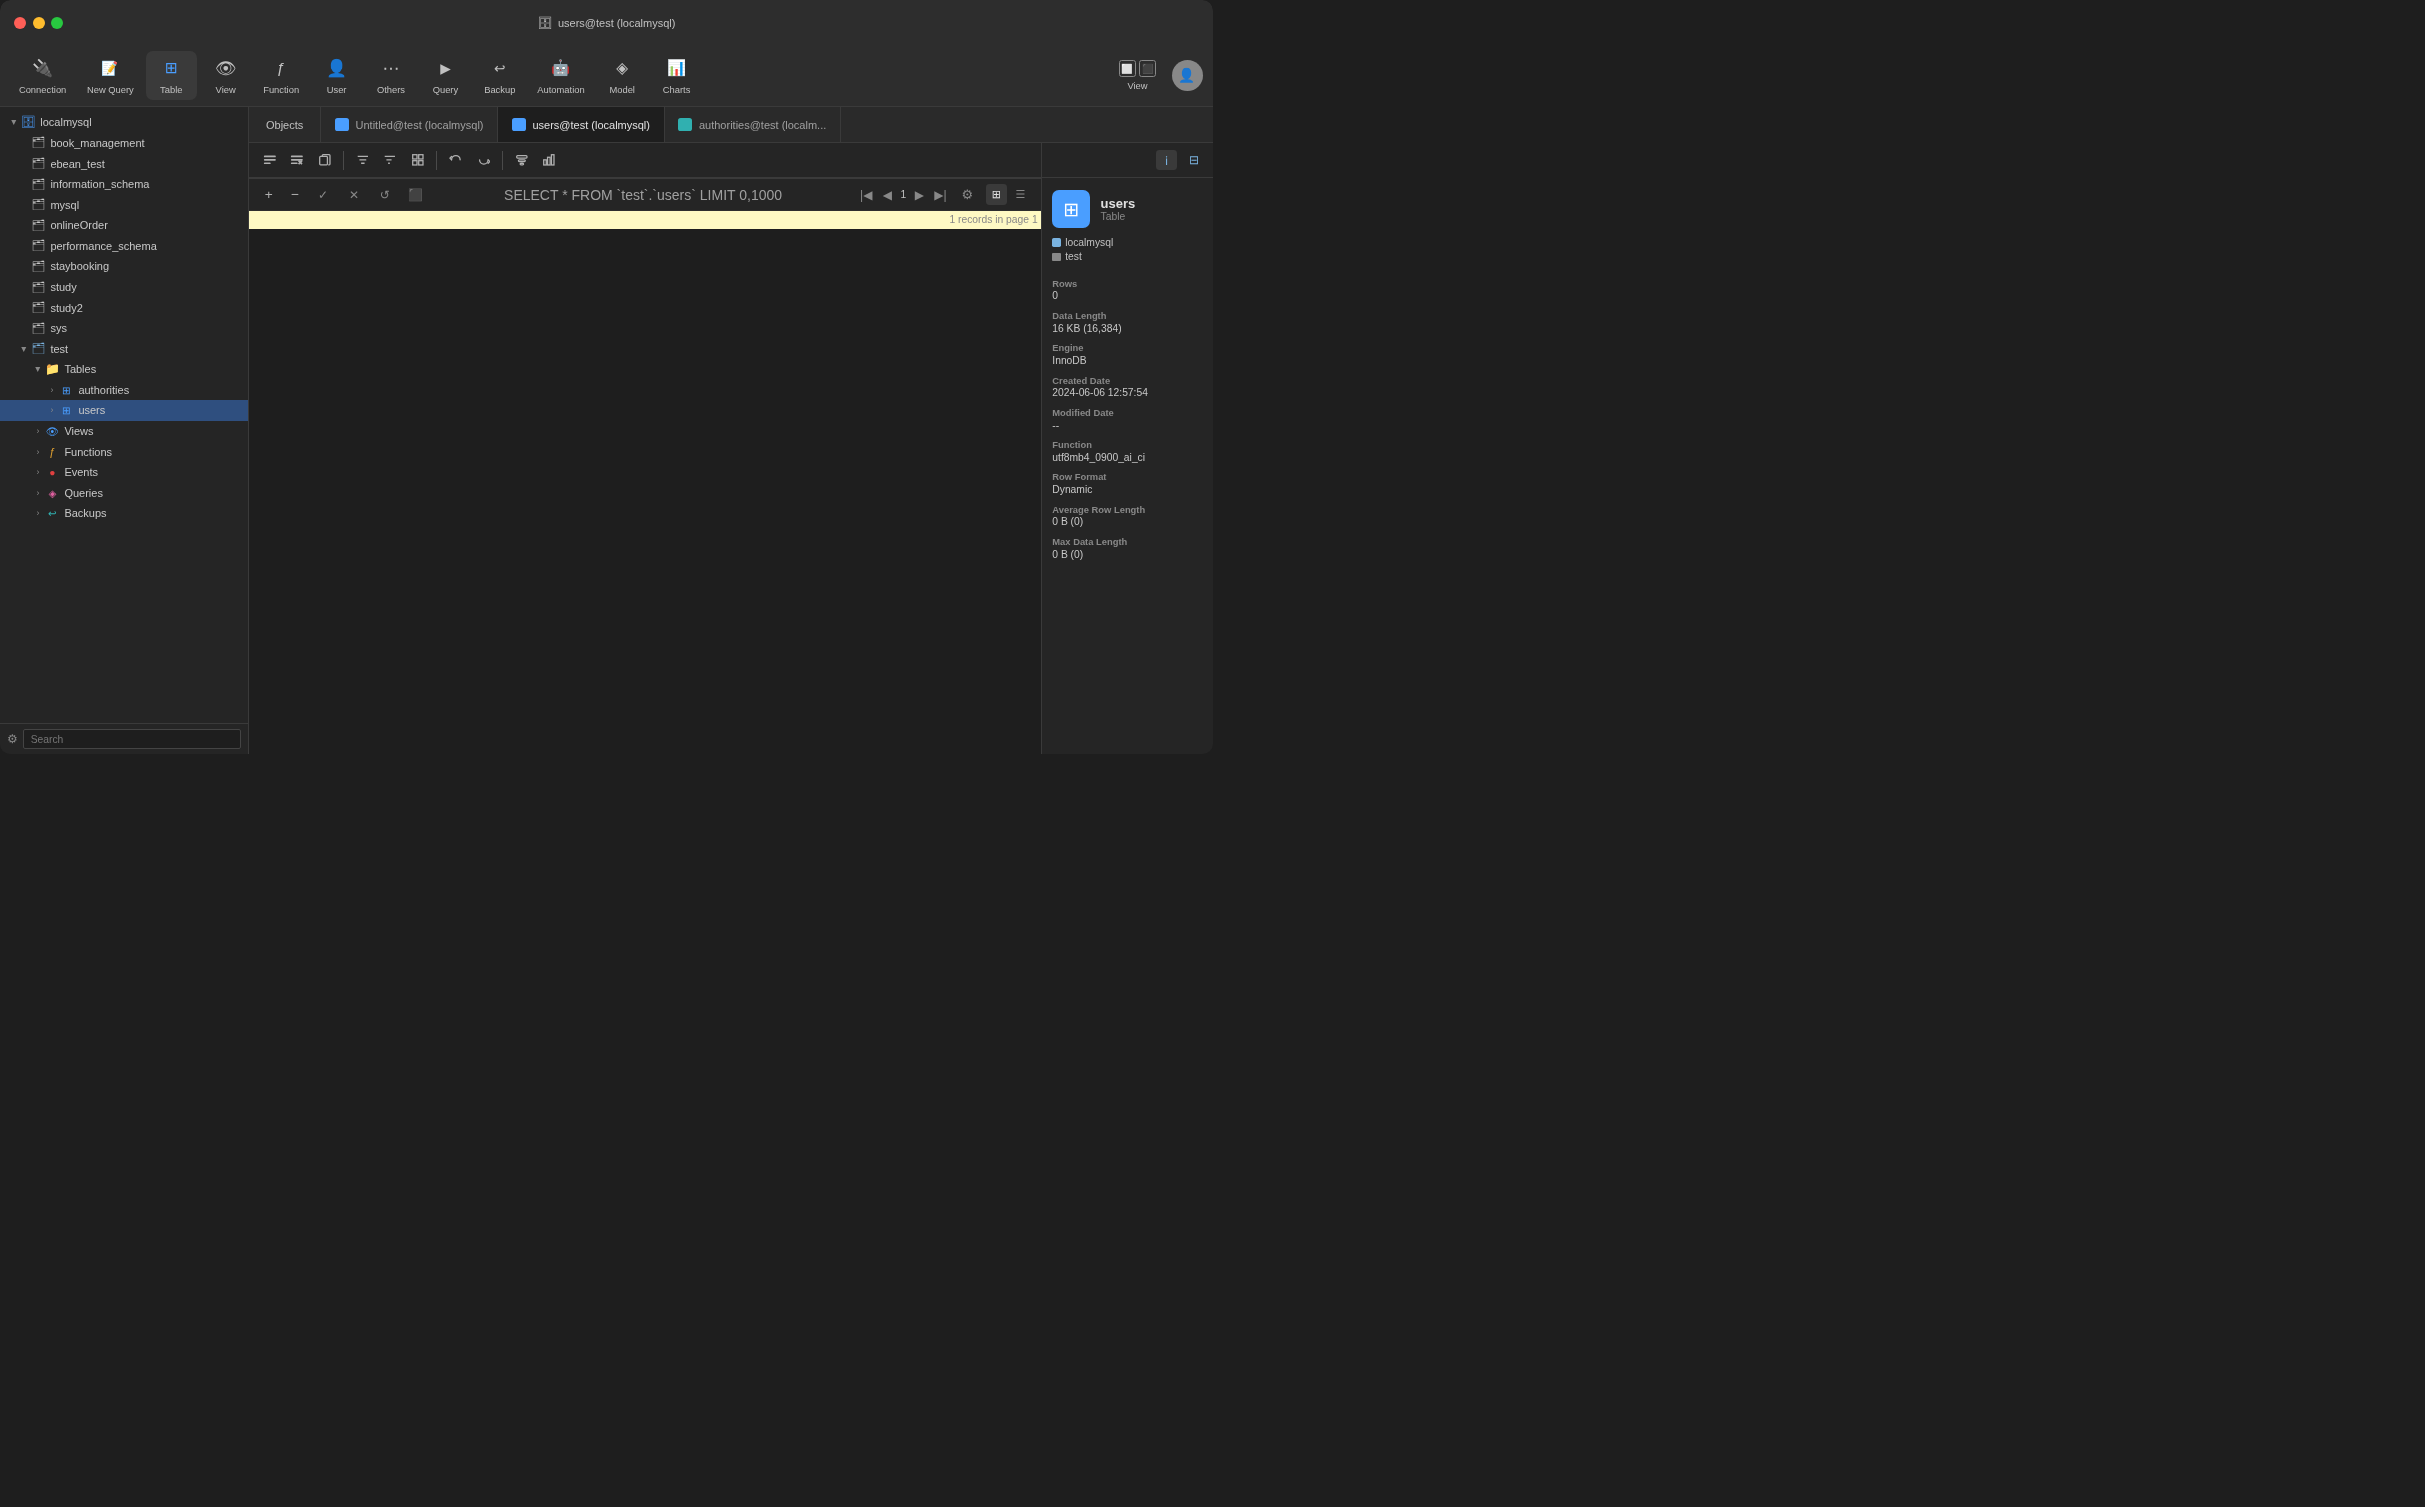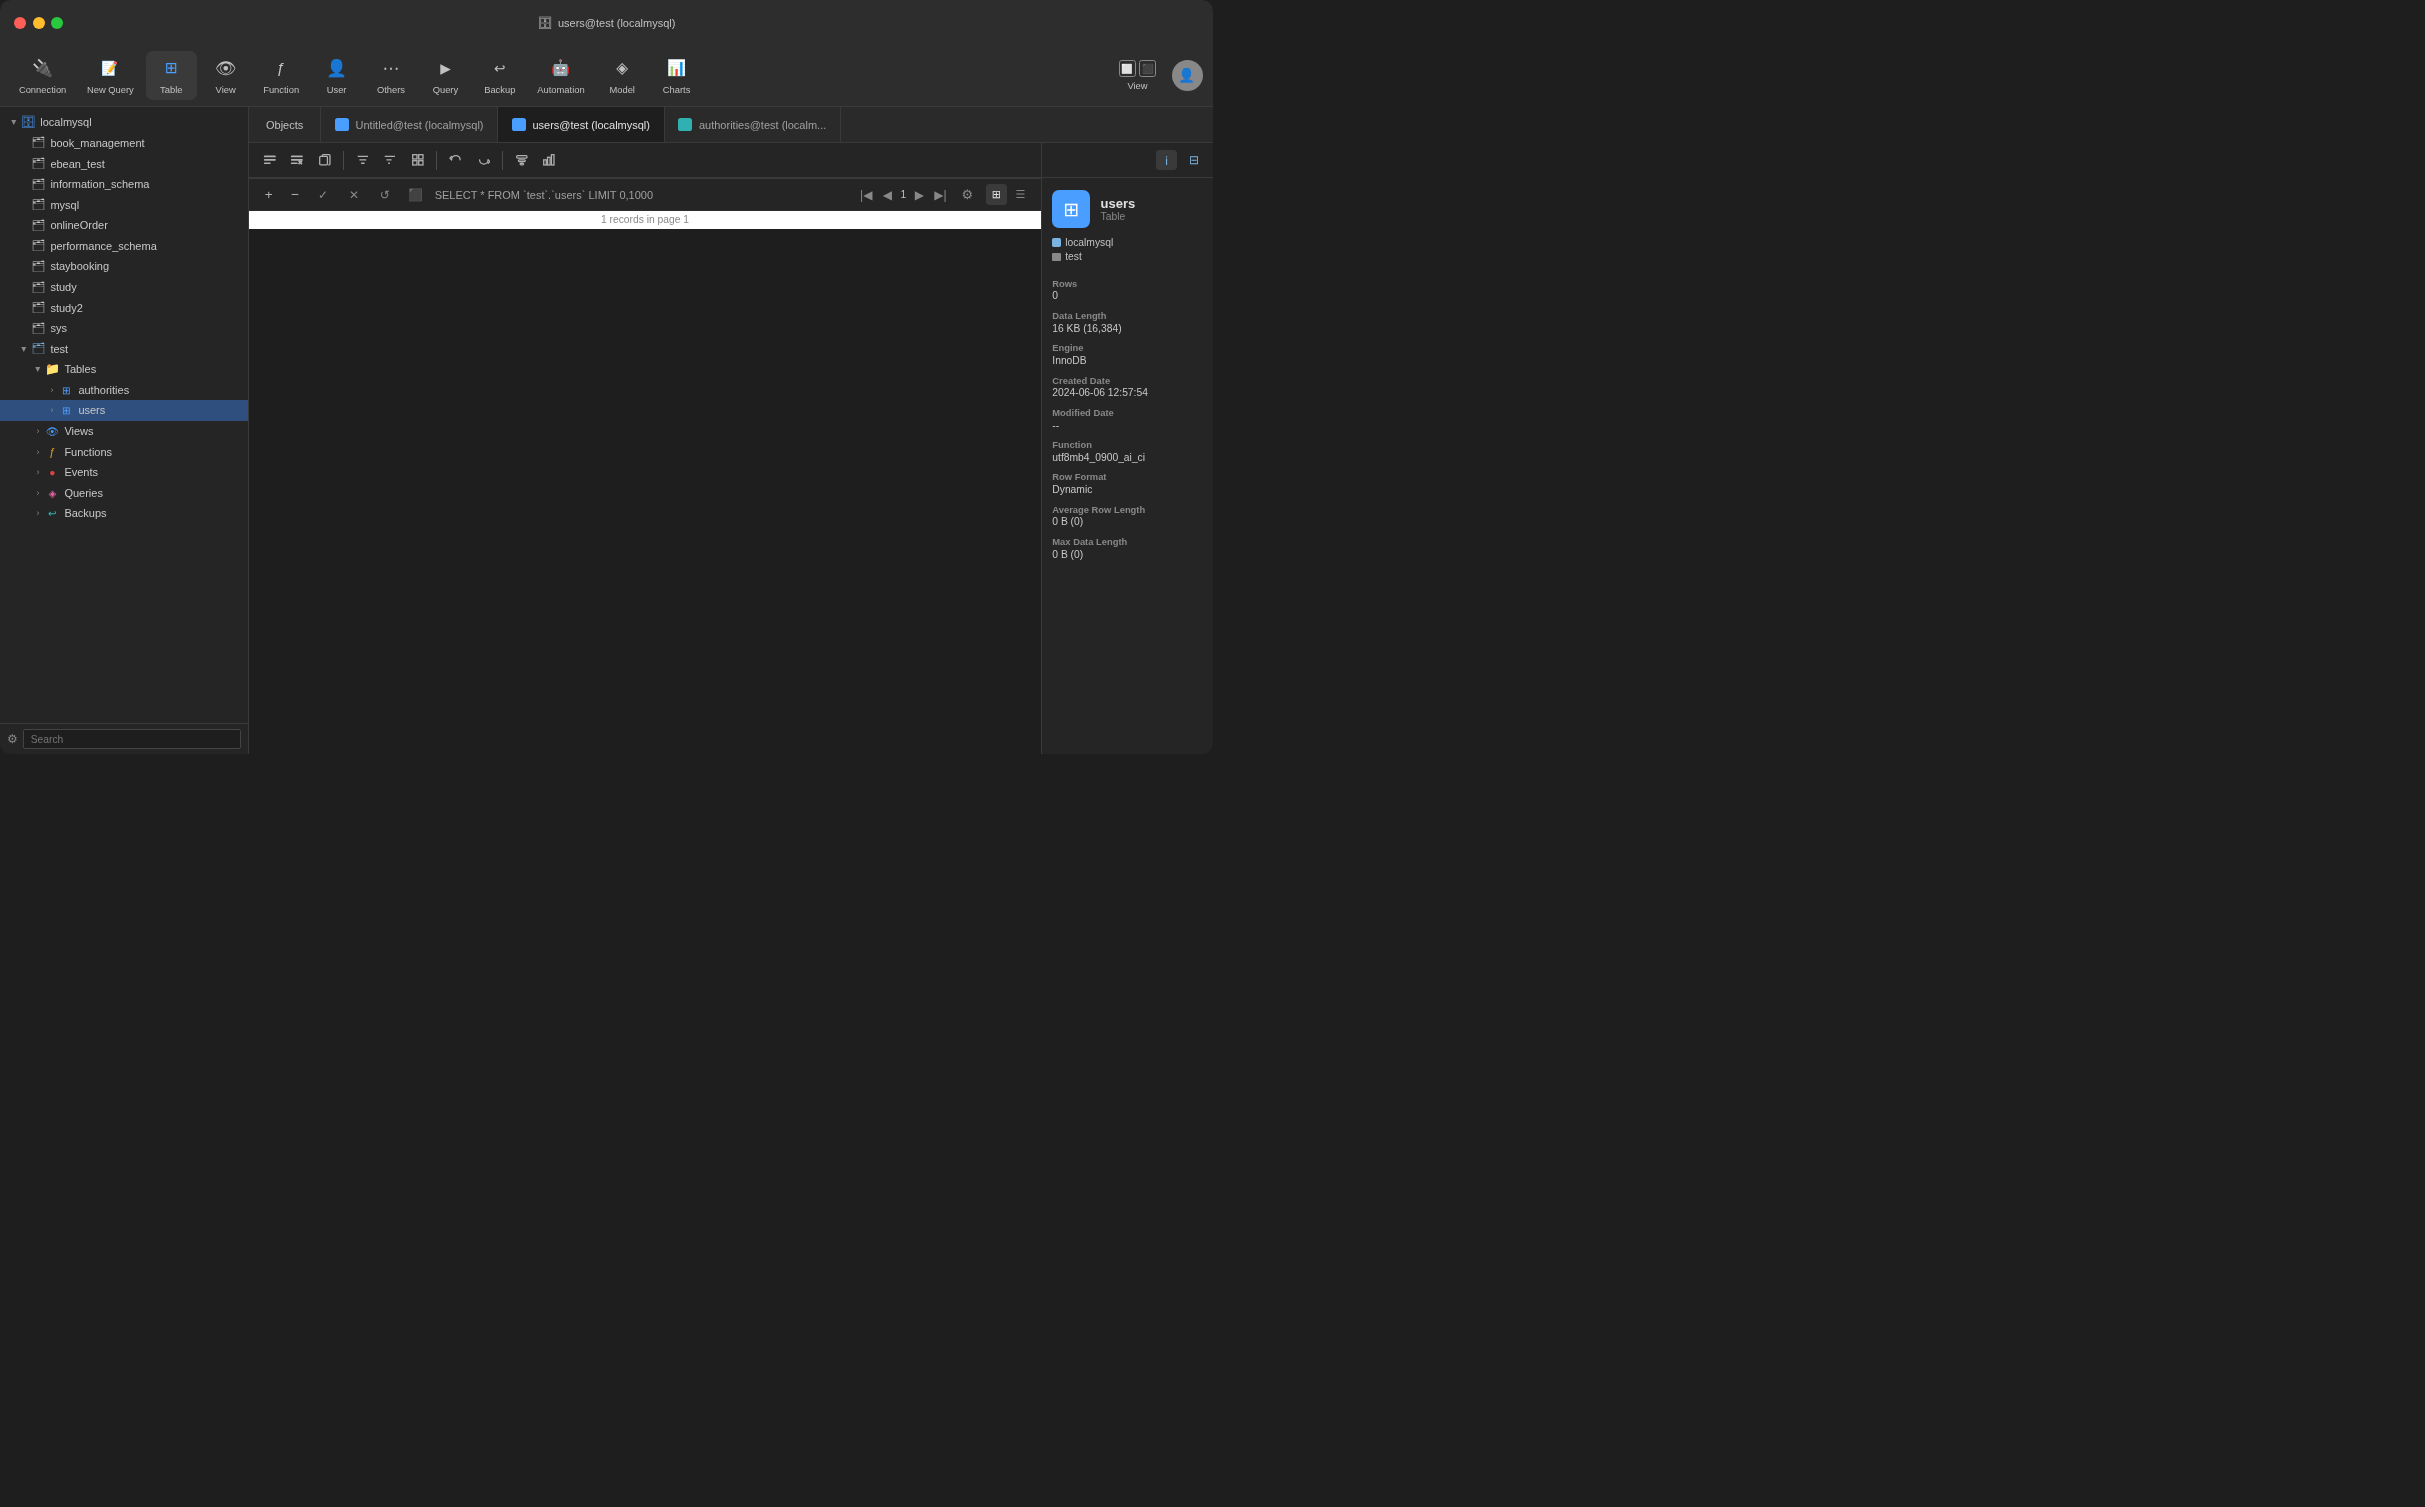--- a/index.html
+++ b/index.html
@@ -297,23 +297,23 @@
       display: flex;
       align-items: center;
       justify-content: center;
       border-radius: 3.4px;
       cursor: pointer;
       color: #b0b0b0;
       font-size: 13.7px;
     }
     .status-sql {
       flex: 1;
-      text-align: left;
+      text-align: center;
       color: #a0a0a0;
-      font-size: 11px;
+      font-size: 14px;
     }
     .status-pagination {
       display: flex;
       align-items: center;
       gap: 6.9px;
       color: #888;
     }
     .status-pagination button {
       background: none;
       border: none;
@@ -336,22 +336,22 @@
       border-radius: 3.4px;
       display: flex;
       align-items: center;
       justify-content: center;
       cursor: pointer;
       color: #888;
       font-size: 11px;
     }
     .status-view-btn.active { background: #3a3a3a; color: #e0e0e0; }
     .records-bar {
-      text-align: center;
-      background: #ffffff;
+      text-align: right;
+      background: #fef9c3;
       color: #888;
       font-size: 10.3px;
       padding: 3.4px;
       border-top: 0.9px solid #2e2e2e;
     }
 
     
     .right-panel {
       width: 172px;
       background: #252525;

